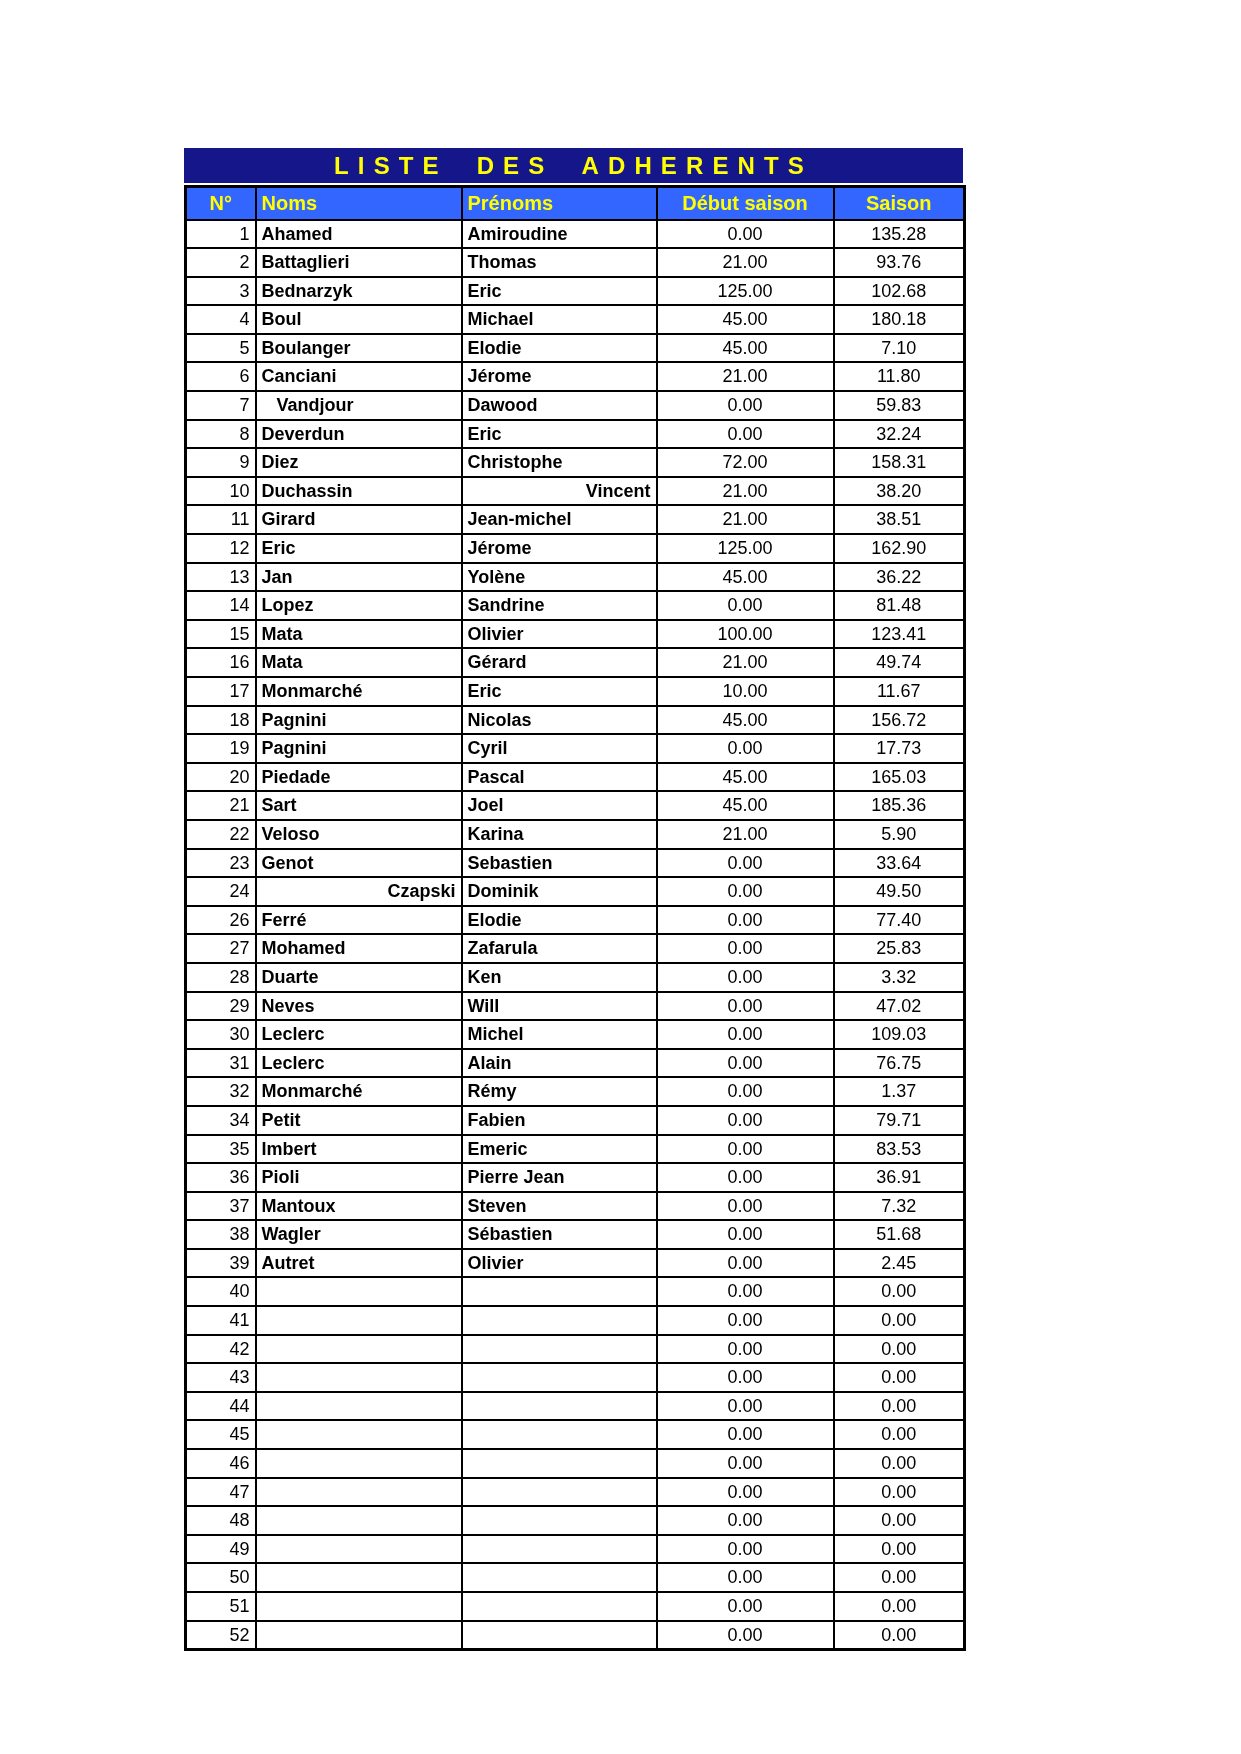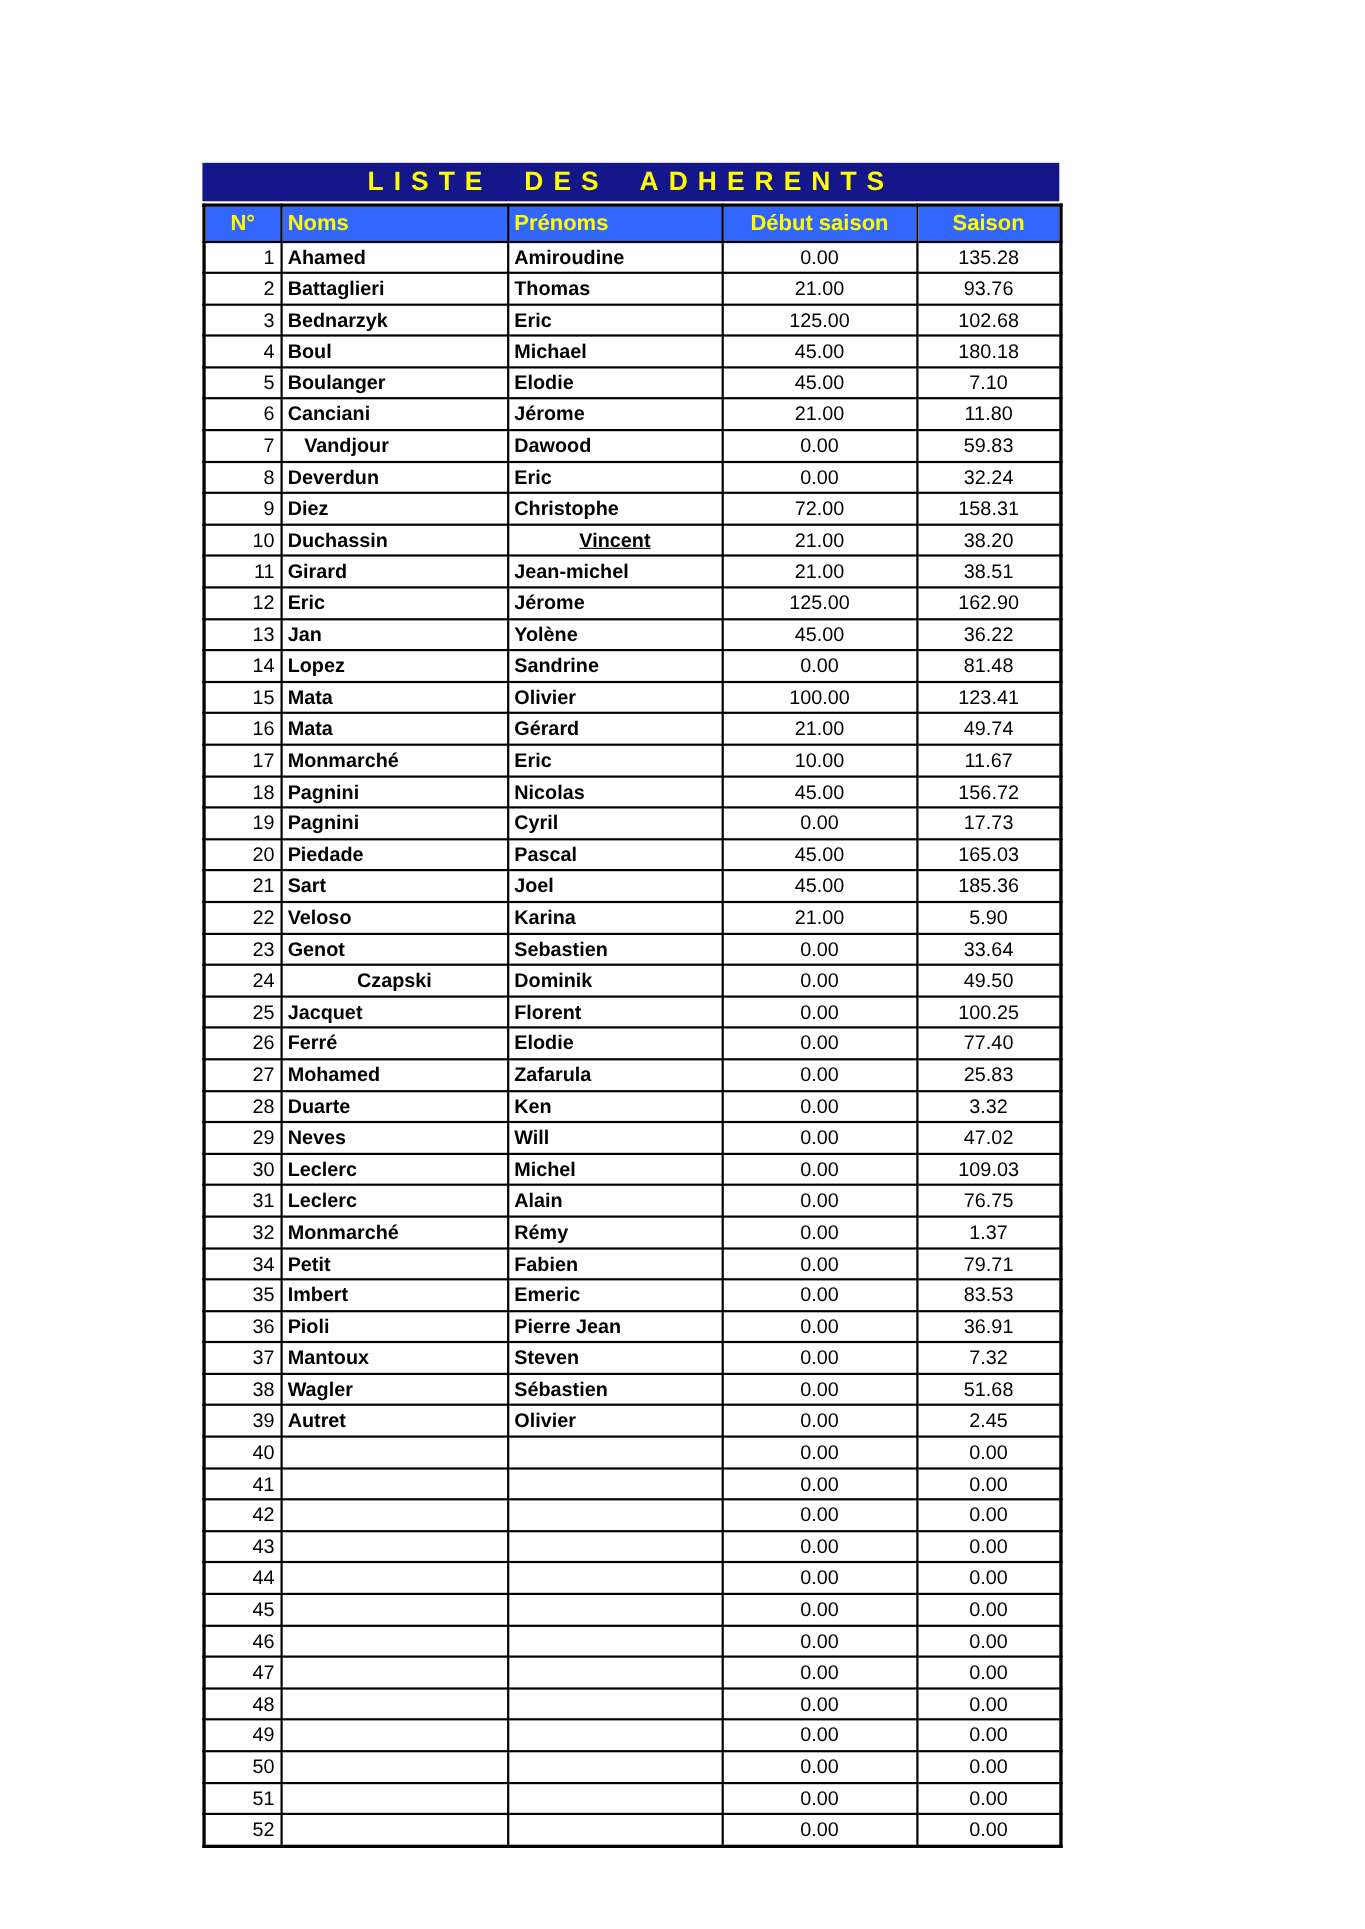--- a/index.html
+++ b/index.html
@@ -153,21 +153,21 @@
           <tr>
             <td style="text-align: right;">9</td>
             <td class="bold-cell" style="text-align: left;">Diez</td>
             <td class="bold-cell" style="text-align: left;">Christophe</td>
             <td style="text-align: center;">72.00</td>
             <td style="text-align: center;">158.31</td>
           </tr>
           <tr>
             <td style="text-align: right;">10</td>
             <td class="bold-cell" style="text-align: left;">Duchassin</td>
-            <td class="bold-cell" style="text-align: center; text-decoration: underline;">Vincent</td>
+            <td class="bold-cell" style="text-align: right;">Vincent</td>
             <td style="text-align: center;">21.00</td>
             <td style="text-align: center;">38.20</td>
           </tr>
           <tr>
             <td style="text-align: right;">11</td>
             <td class="bold-cell" style="text-align: left;">Girard</td>
             <td class="bold-cell" style="text-align: left;">Jean-michel</td>
             <td style="text-align: center;">21.00</td>
             <td style="text-align: center;">38.51</td>
           </tr>
@@ -250,31 +250,24 @@
           </tr>
           <tr>
             <td style="text-align: right;">23</td>
             <td class="bold-cell" style="text-align: left;">Genot</td>
             <td class="bold-cell" style="text-align: left;">Sebastien</td>
             <td style="text-align: center;">0.00</td>
             <td style="text-align: center;">33.64</td>
           </tr>
           <tr>
             <td style="text-align: right;">24</td>
-            <td class="bold-cell" style="text-align: center;">Czapski</td>
+            <td class="bold-cell" style="text-align: right;">Czapski</td>
             <td class="bold-cell" style="text-align: left;">Dominik</td>
             <td style="text-align: center;">0.00</td>
             <td style="text-align: center;">49.50</td>
-          </tr>
-          <tr>
-            <td style="text-align: right;">25</td>
-            <td class="bold-cell" style="text-align: left;">Jacquet</td>
-            <td class="bold-cell" style="text-align: left;">Florent</td>
-            <td style="text-align: center;">0.00</td>
-            <td style="text-align: center;">100.25</td>
           </tr>
           <tr>
             <td style="text-align: right;">26</td>
             <td class="bold-cell" style="text-align: left;">Ferré</td>
             <td class="bold-cell" style="text-align: left;">Elodie</td>
             <td style="text-align: center;">0.00</td>
             <td style="text-align: center;">77.40</td>
           </tr>
           <tr>
             <td style="text-align: right;">27</td>

